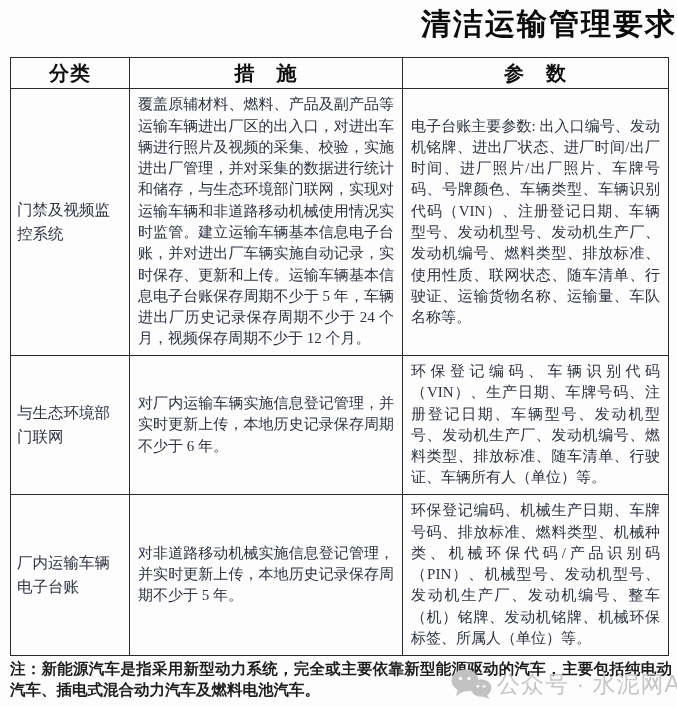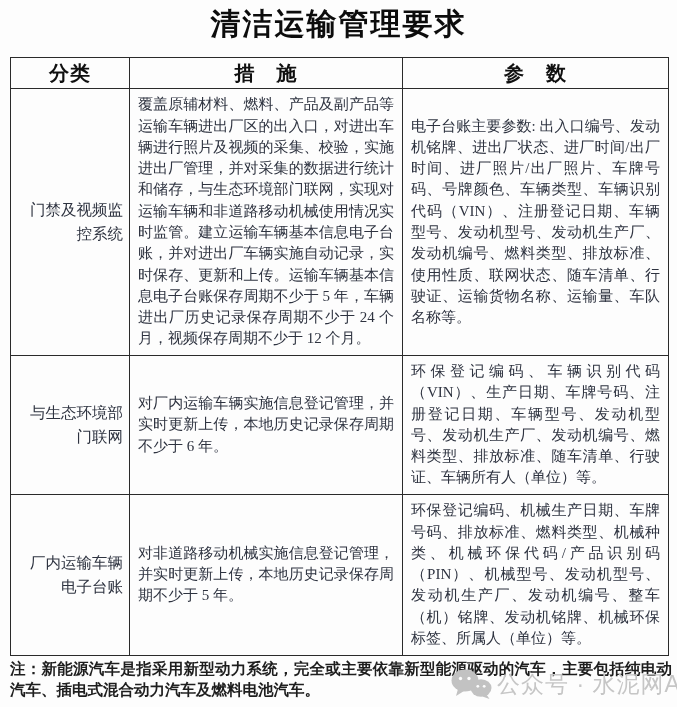--- a/index.html
+++ b/index.html
@@ -11,21 +11,21 @@
     background: #fdfdfd;
     font-family: "Liberation Serif", "DejaVu Serif", serif;
     color: #2e3340;
     overflow: hidden;
   }
   .title {
     position: absolute;
     top: 4px;
     left: 0;
     right: 0;
-    text-align: center;
+    text-align: right;
     font-size: 30px;
     font-weight: bold;
     color: #0c0c0c;
     letter-spacing: 2px;
   }
   table.req {
     position: absolute;
     top: 57px;
     left: 10px;
     width: 658px;
@@ -41,21 +41,21 @@
   }
   table.req th {
     height: 31px;
     font-size: 20px;
     font-weight: bold;
     color: #101010;
     text-align: center;
     letter-spacing: 1px;
   }
   td.cat {
-    text-align: right;
+    text-align: left;
     font-size: 15.5px;
     line-height: 1.55;
     padding: 0 6px;
   }
   td.txt {
     text-align: justify;
     font-size: 15px;
     line-height: 1.42;
     padding: 5px 8px;
   }

